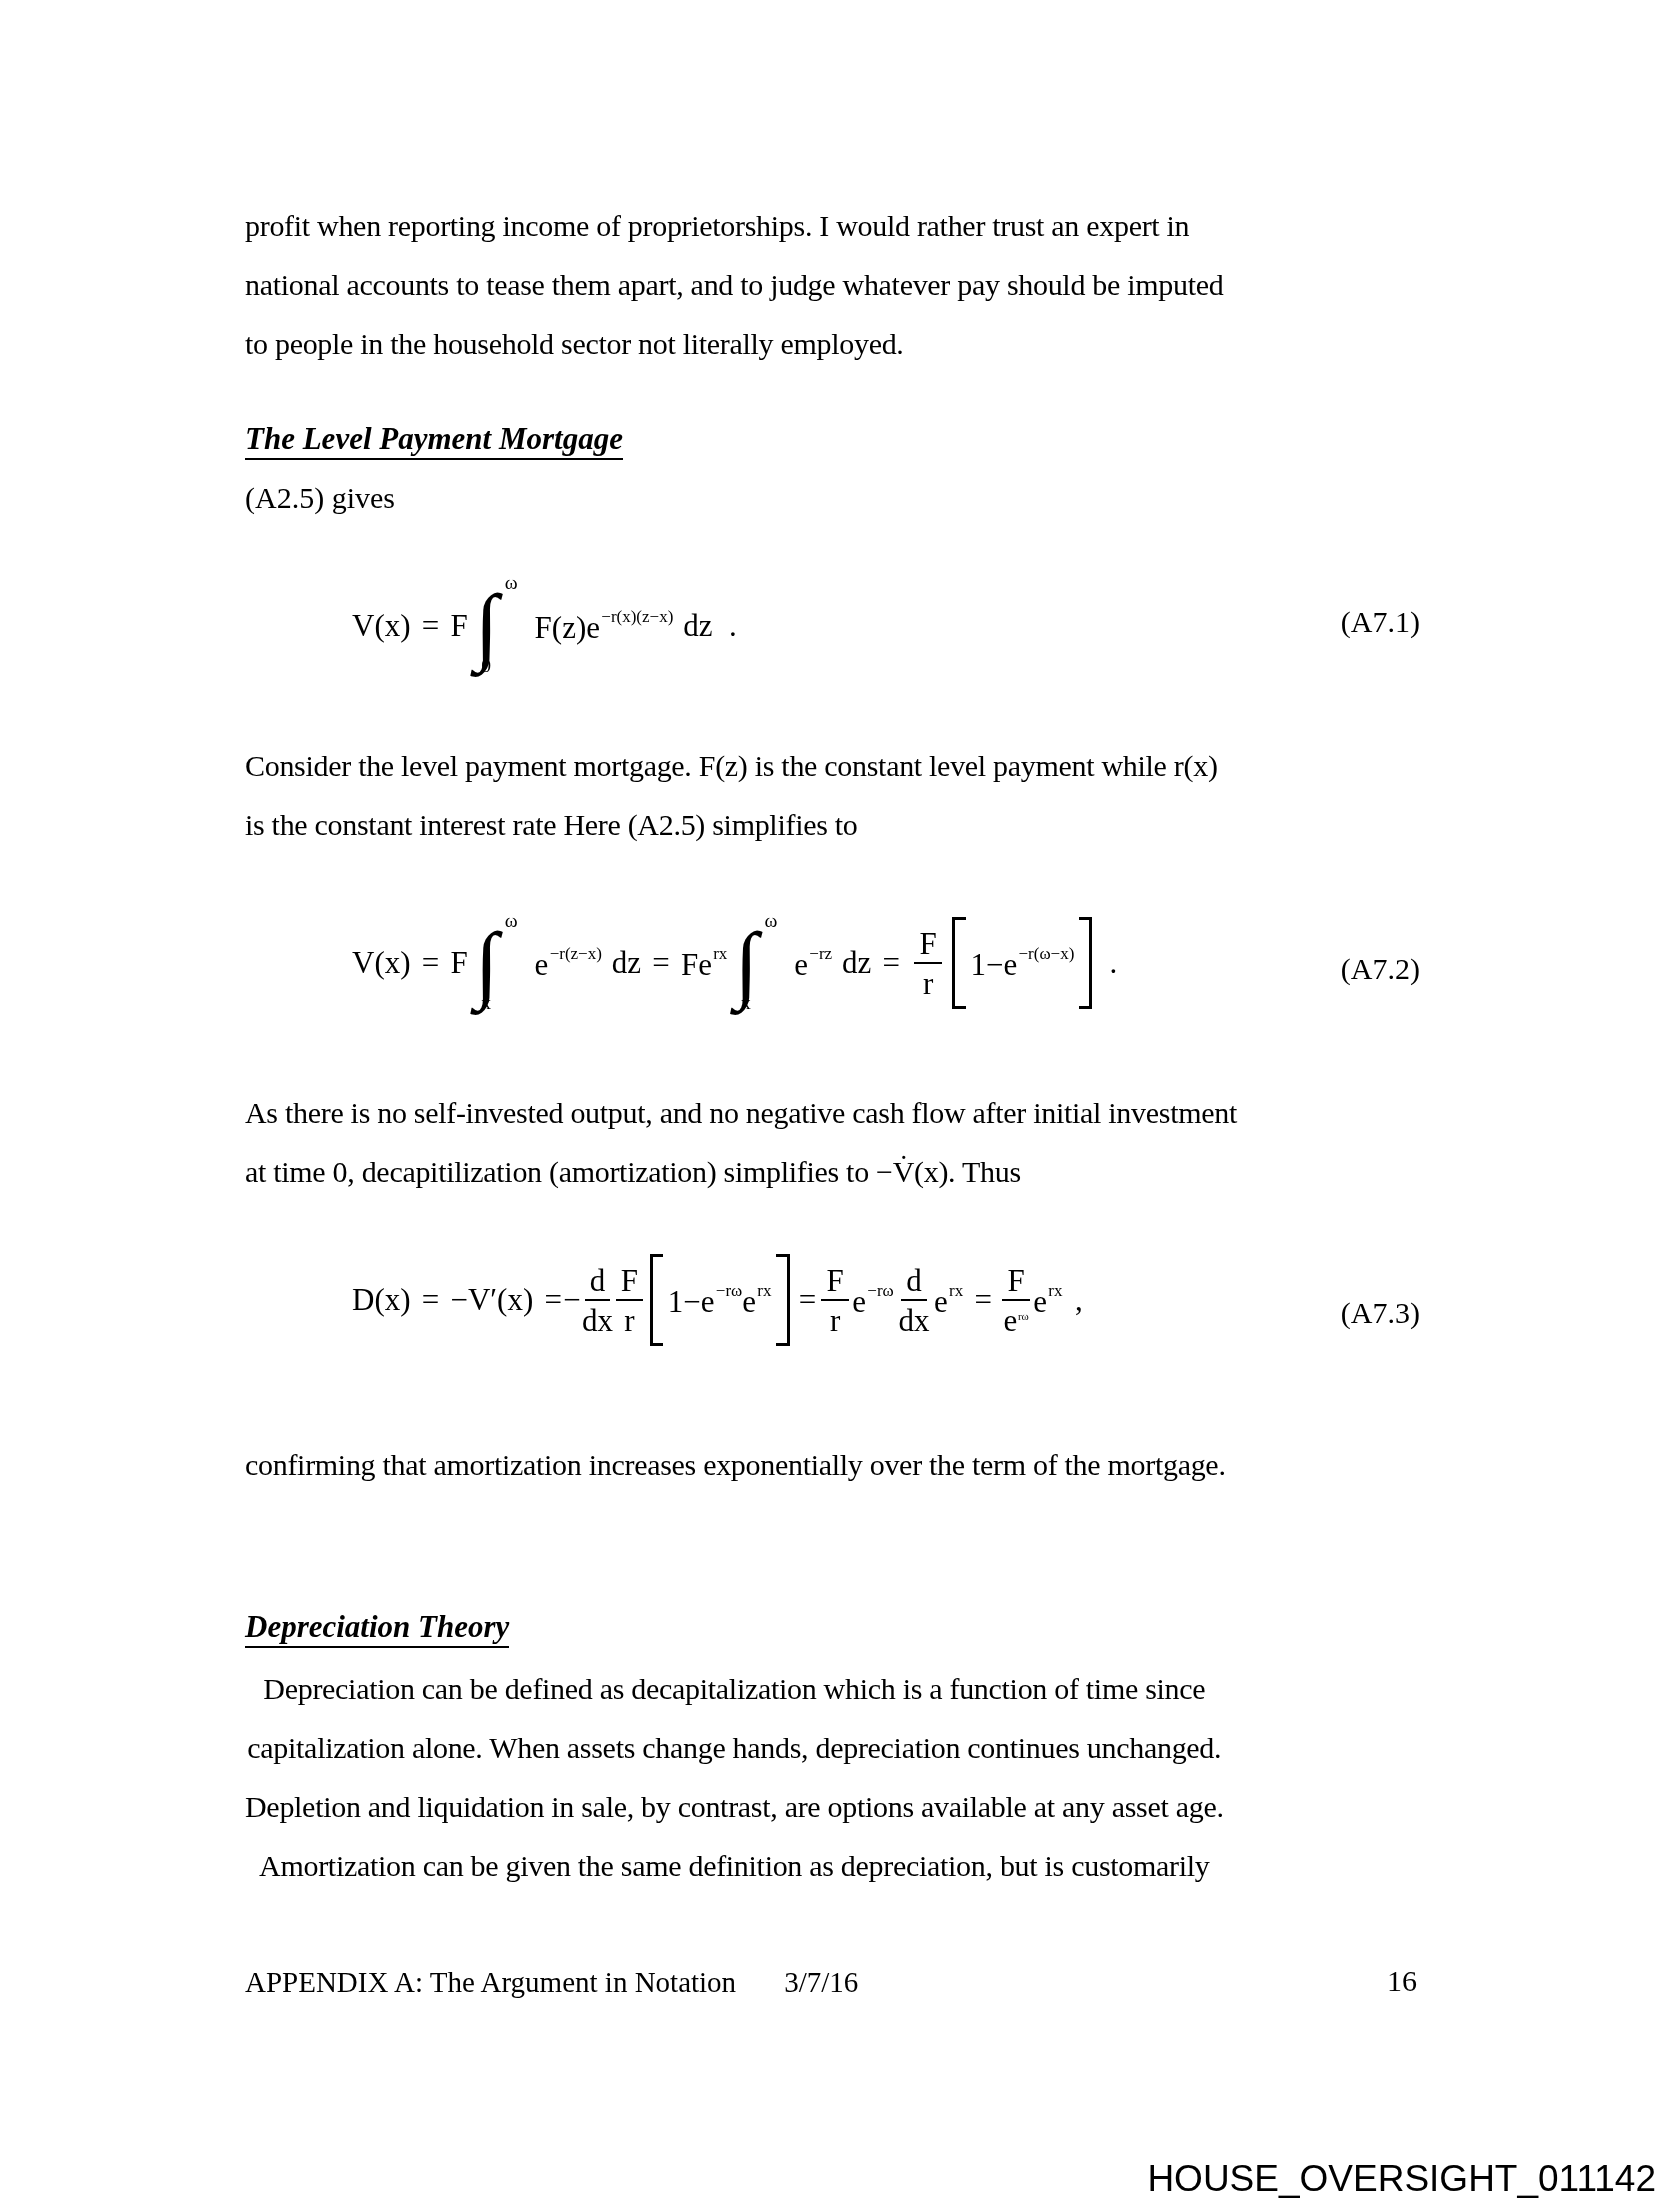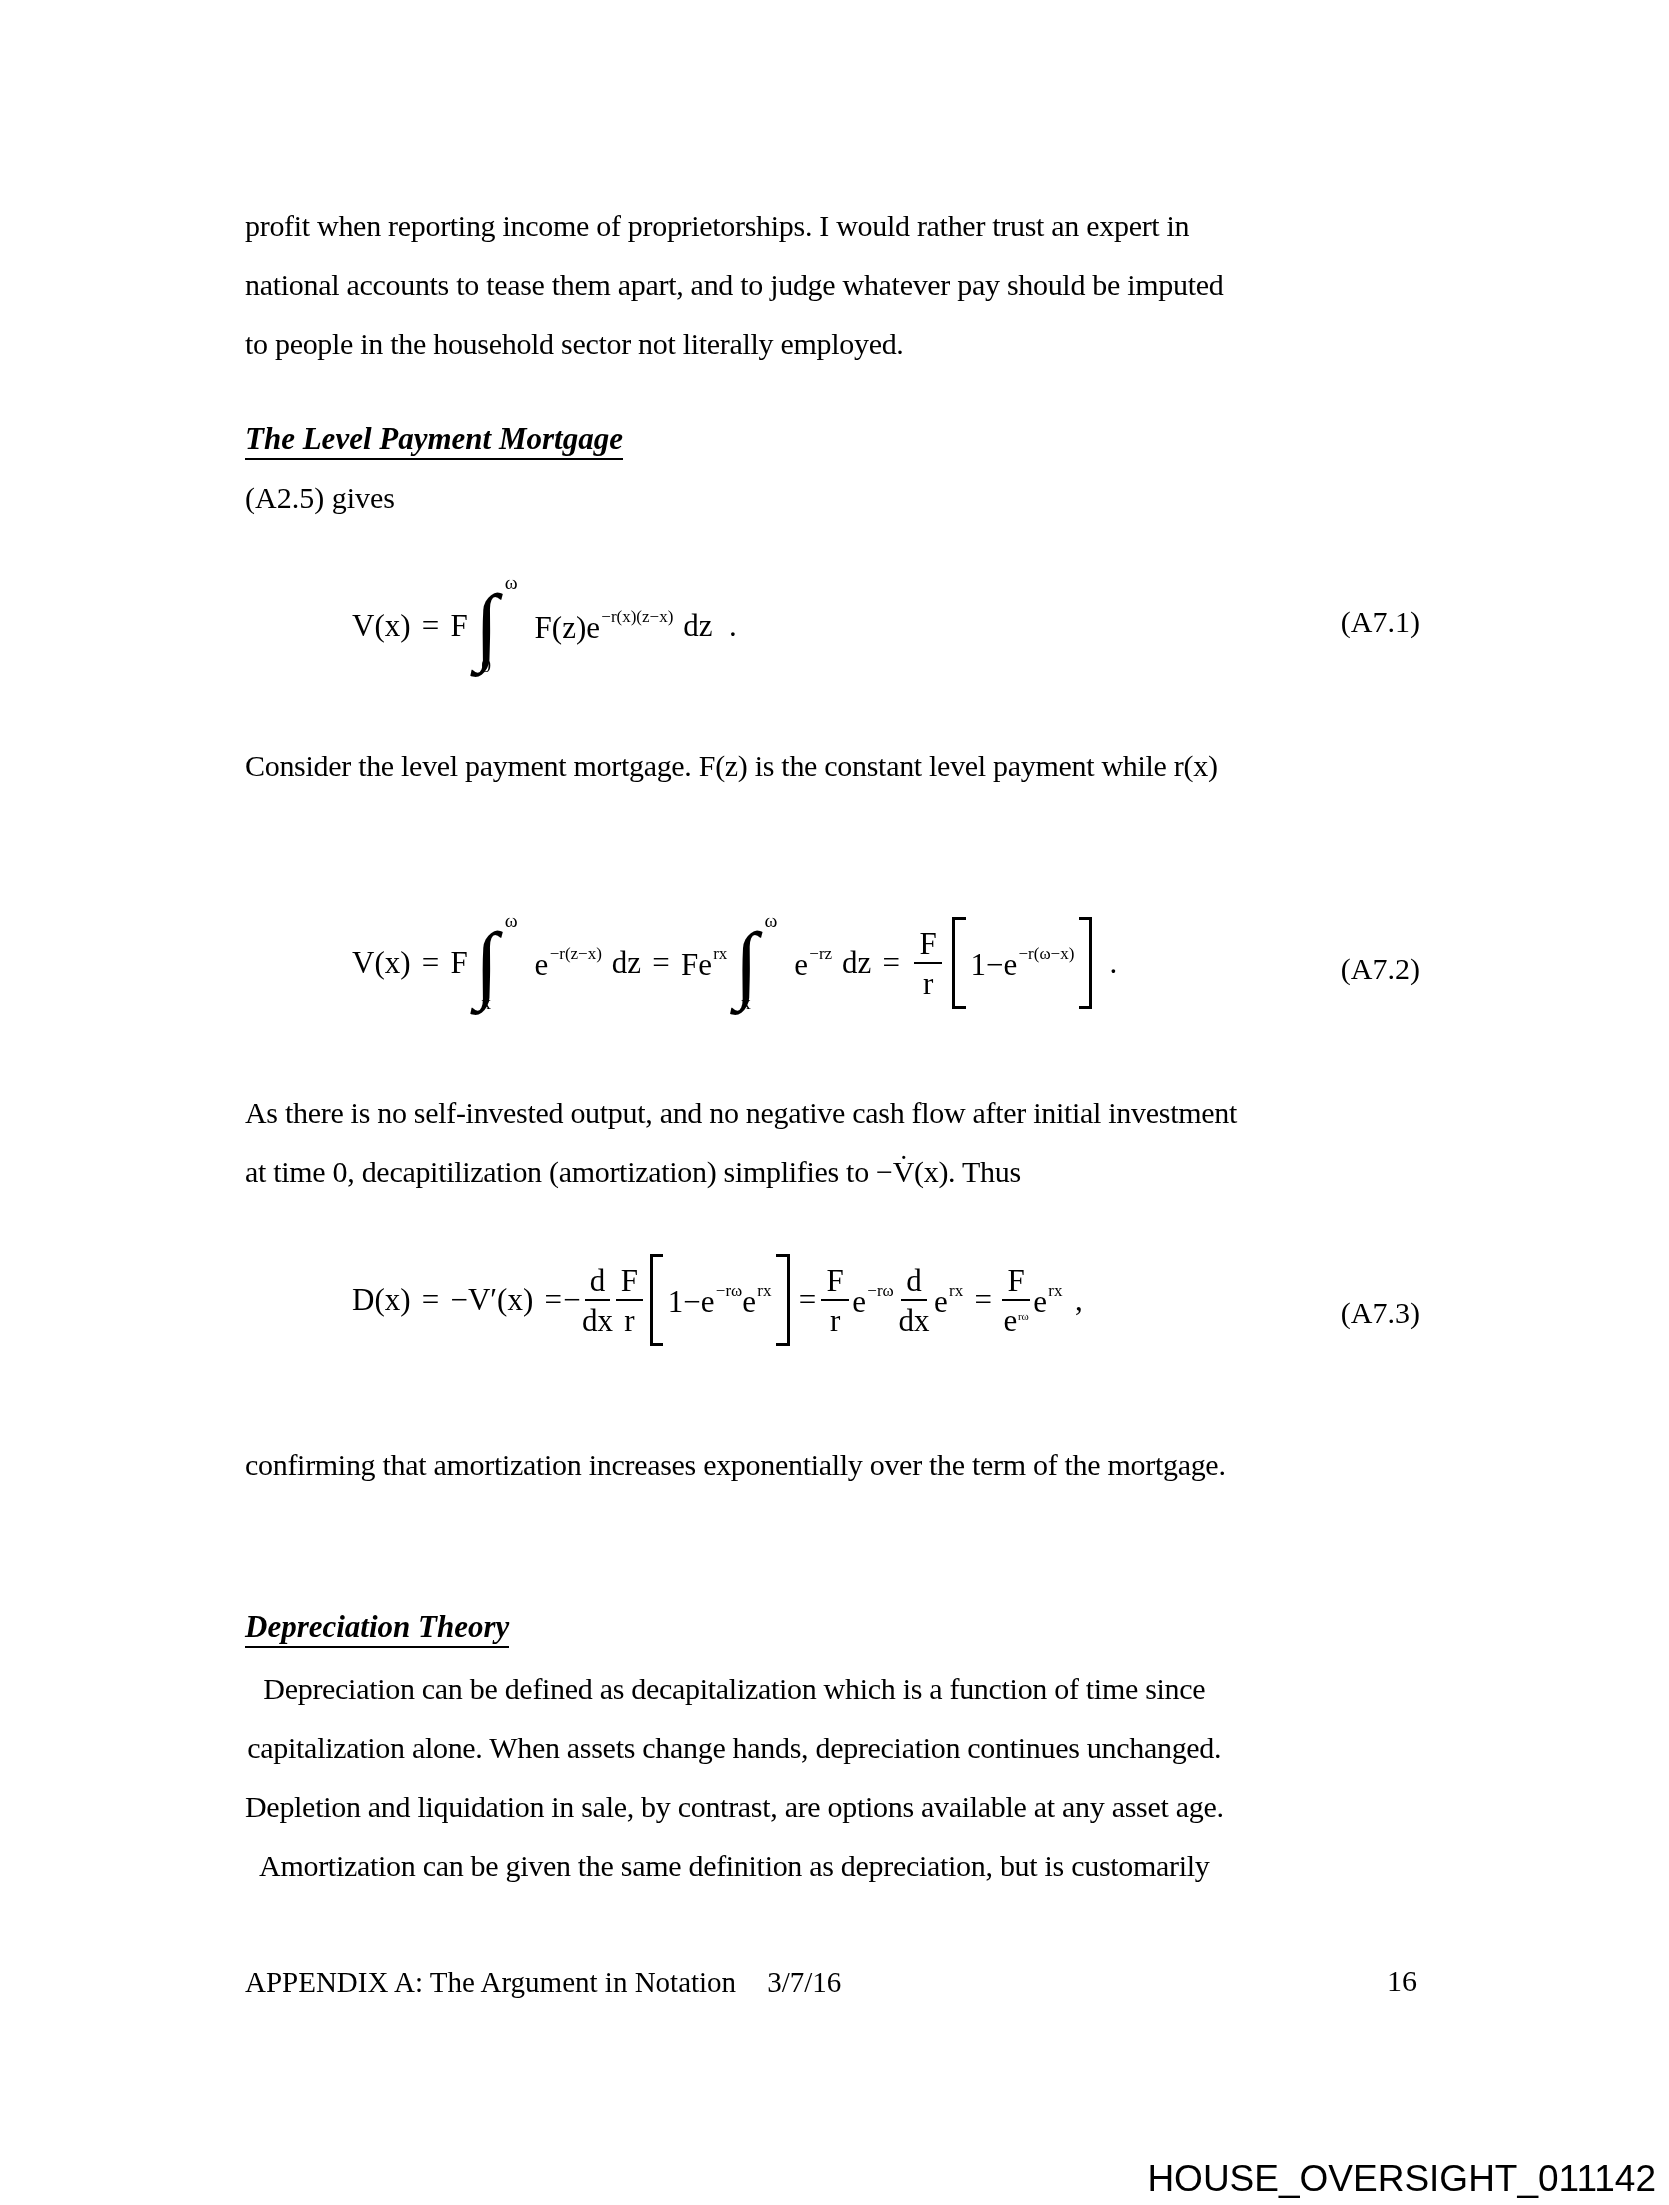--- a/index.html
+++ b/index.html
@@ -23,21 +23,21 @@
   .frac .den{display:block;padding-top:3.3px;text-align:center;}
   .intwrap{position:relative;display:inline-flex;align-items:center;height:98px;margin:0 5.2px;padding-right:29px;}
   .intglyph{font-size:86px;line-height:1;}
   .intsup{position:absolute;top:-2.6px;left:30px;font-size:19.6px;line-height:1;}
   .intsub{position:absolute;bottom:-1.3px;left:6.5px;font-size:19.6px;line-height:1;}
   .bracket-l,.bracket-r{display:inline-block;height:86px;width:10.5px;margin:0 2.6px;}
   .bracket-l{border-left:3.9px solid #000;border-top:3.9px solid #000;border-bottom:3.9px solid #000;margin-left:5.2px;}
   .bracket-r{border-right:3.9px solid #000;border-top:3.9px solid #000;border-bottom:3.9px solid #000;margin-right:5.2px;}
   .eq-label{position:absolute;right:249px;font-size:30px;line-height:39px;}
   .footer{position:absolute;left:245px;top:1964px;font-size:29px;line-height:37px;white-space:nowrap;}
-  .footer .fdate{margin-left:31px;}
+  .footer .fdate{margin-left:48px;}
   .pagenum{position:absolute;right:252px;top:1962px;font-size:30px;line-height:37px;}
   .bates{position:absolute;right:13px;top:2159px;font-size:37px;line-height:1.1;
          font-family:"Liberation Sans","DejaVu Sans",sans-serif;}
 </style>
 </head>
 <body>
 
 <div class="page">
 
   <div class="para" style="top:196px;">
@@ -61,20 +61,21 @@
       <span class="intsub">0</span>
     </span>
     <span class="tok"><span>F(z)e</span><span class="sup">−r(x)(z−x)</span></span>
     <span class="tok" style="margin-left:7.9px;">dz</span>
     <span class="tok" style="margin-left:14.4px;">.</span>
   </div>
   <div class="eq-label" style="top:602px;">(A7.1)</div>
 
   <div class="para" style="top:736px;">
     <span class="tline">Consider the level payment mortgage. F(z) is the constant level payment while r(x)</span>
+    <span class="tline">is the constant interest rate Here (A2.5) simplifies to</span>
   </div>
 
   <div class="eq-row" style="top:907px;height:111px;">
     <span class="tok">V(x)</span>
     <span class="tok op">=</span>
     <span class="tok">F</span>
     <span class="intwrap">
       <span class="intglyph">∫</span>
       <span class="intsup">ω</span>
       <span class="intsub">x</span>

